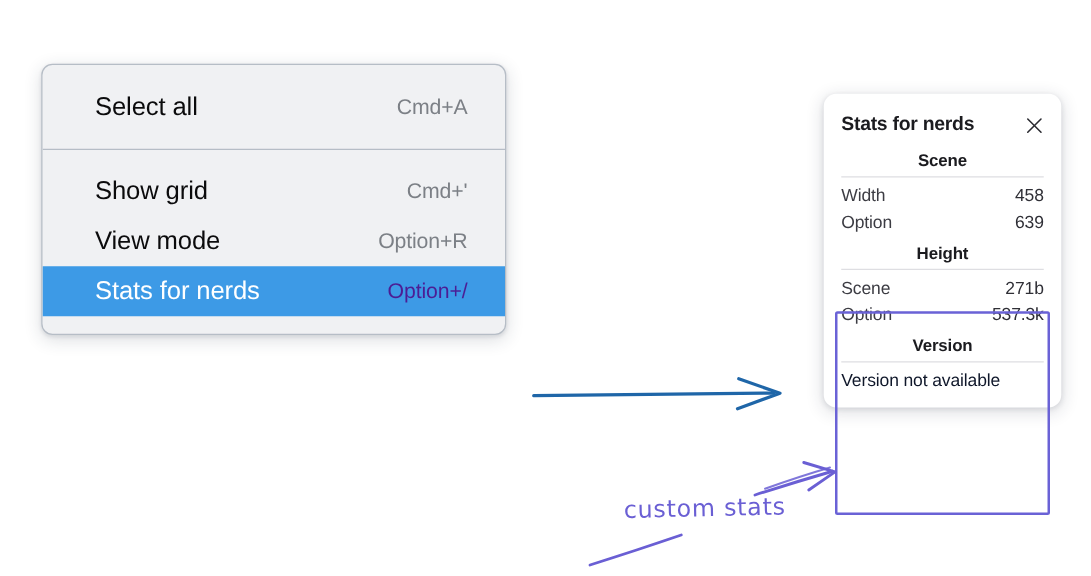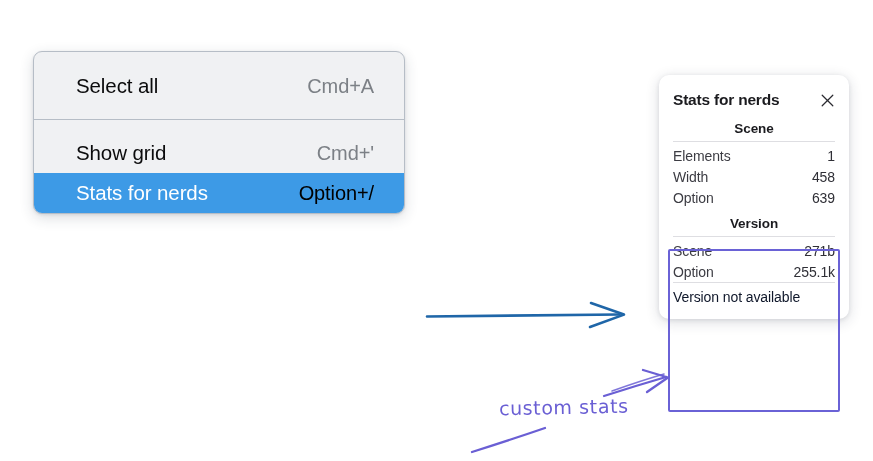--- a/index.html
+++ b/index.html
@@ -25,21 +25,21 @@
     background: #f0f1f3;
     border: 1px solid #b6bdc6;
     border-radius: 9px;
     box-shadow: 0 4px 14px rgba(40,50,70,0.16), 0 1px 3px rgba(40,50,70,0.10);
     box-sizing: border-box;
     overflow: hidden;
     padding: 0;
   }
   .menu-section { padding: 0; }
   .menu-section.sec-top { padding-top: 14px; padding-bottom: 13px; }
-  .menu-section.sec-bottom { padding-top: 13px; }
+  .menu-section.sec-bottom { padding-top: 13px; padding-bottom: 14px; }
   .menu-divider {
     height: 1px;
     background: #b6bdc6;
     width: 100%;
   }
   .menu-item {
     display: flex;
     align-items: center;
     justify-content: space-between;
     height: 40px;
@@ -47,30 +47,30 @@
     box-sizing: border-box;
     cursor: default;
   }
   .menu-item .mi-label {
     font-size: 20.5px;
     color: #0b0b0c;
     letter-spacing: -0.1px;
     white-space: nowrap;
   }
   .menu-item .mi-shortcut {
-    font-size: 20px;
+    font-size: 17px;
     color: #7c8086;
     white-space: nowrap;
     letter-spacing: -0.1px;
   }
   .menu-item.selected {
     background: #3d9ae6;
   }
   .menu-item.selected .mi-label { color: #ffffff; }
-  .menu-item.selected .mi-shortcut { color: #000000; }
+  .menu-item.selected .mi-shortcut { color: #4c1d95; }
 
   
   #stats-panel {
     position: absolute;
     left: 659px;
     top: 75px;
     width: 190px;
     background: #ffffff;
     border-radius: 10px;
     box-shadow: 0 3px 14px rgba(30,40,60,0.16), 0 1px 4px rgba(30,40,60,0.10);
@@ -175,20 +175,24 @@
     </div>
   </div>
 
   <div class="menu-divider"></div>
 
   <div class="menu-section sec-bottom">
     <div class="menu-item">
       <span class="mi-label">Show grid</span>
       <span class="mi-shortcut">Cmd+'</span>
     </div>
+    <div class="menu-item">
+      <span class="mi-label">View mode</span>
+      <span class="mi-shortcut">Option+R</span>
+    </div>
     <div class="menu-item selected">
       <span class="mi-label">Stats for nerds</span>
       <span class="mi-shortcut">Option+/</span>
     </div>
   </div>
 
 </div>
 
 <div id="stats-panel">
 
@@ -199,43 +203,40 @@
         <path d="M2.2 2.2 L12.8 12.8 M12.8 2.2 L2.2 12.8" stroke="#2b2b31" stroke-width="1.25" fill="none" stroke-linecap="round"></path>
       </svg>
     </span>
   </div>
 
   <div class="sp-body">
 
     <div class="sp-section-title">Scene</div>
     <div class="sp-rule"></div>
     <div class="sp-row">
-      <span class="sp-key">Elements</span>
-      <span class="sp-val">1</span>
-    </div>
-    <div class="sp-row">
       <span class="sp-key">Width</span>
       <span class="sp-val">458</span>
     </div>
     <div class="sp-row">
       <span class="sp-key">Option</span>
       <span class="sp-val">639</span>
     </div>
 
-    <div class="sp-section-title">Version</div>
+    <div class="sp-section-title">Height</div>
     <div class="sp-rule"></div>
     <div class="sp-row">
       <span class="sp-key">Scene</span>
       <span class="sp-val">271b</span>
     </div>
     <div class="sp-row">
       <span class="sp-key">Option</span>
-      <span class="sp-val">255.1k</span>
-    </div>
-
+      <span class="sp-val">537.3k</span>
+    </div>
+
+    <div class="sp-section-title">Version</div>
     <div class="sp-rule"></div>
     <div class="sp-single">Version not available</div>
 
   </div>
 </div>
 
 <div id="custom-stats-box"></div>
 
 <svg id="annotation-layer" viewBox="0 0 873 461">
 

